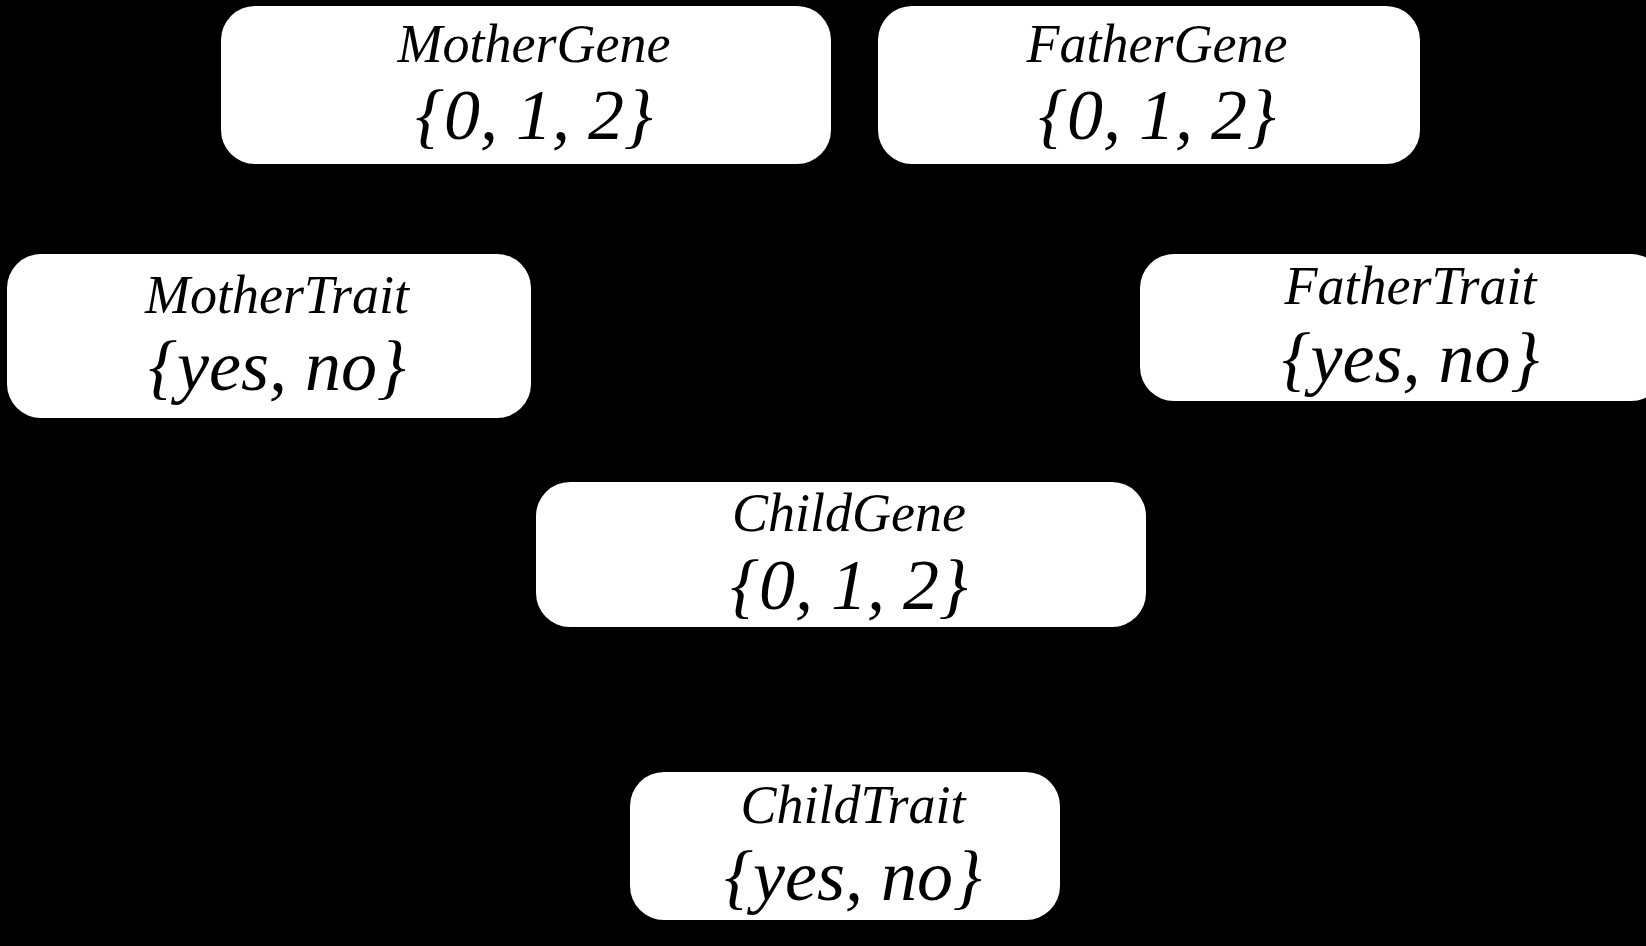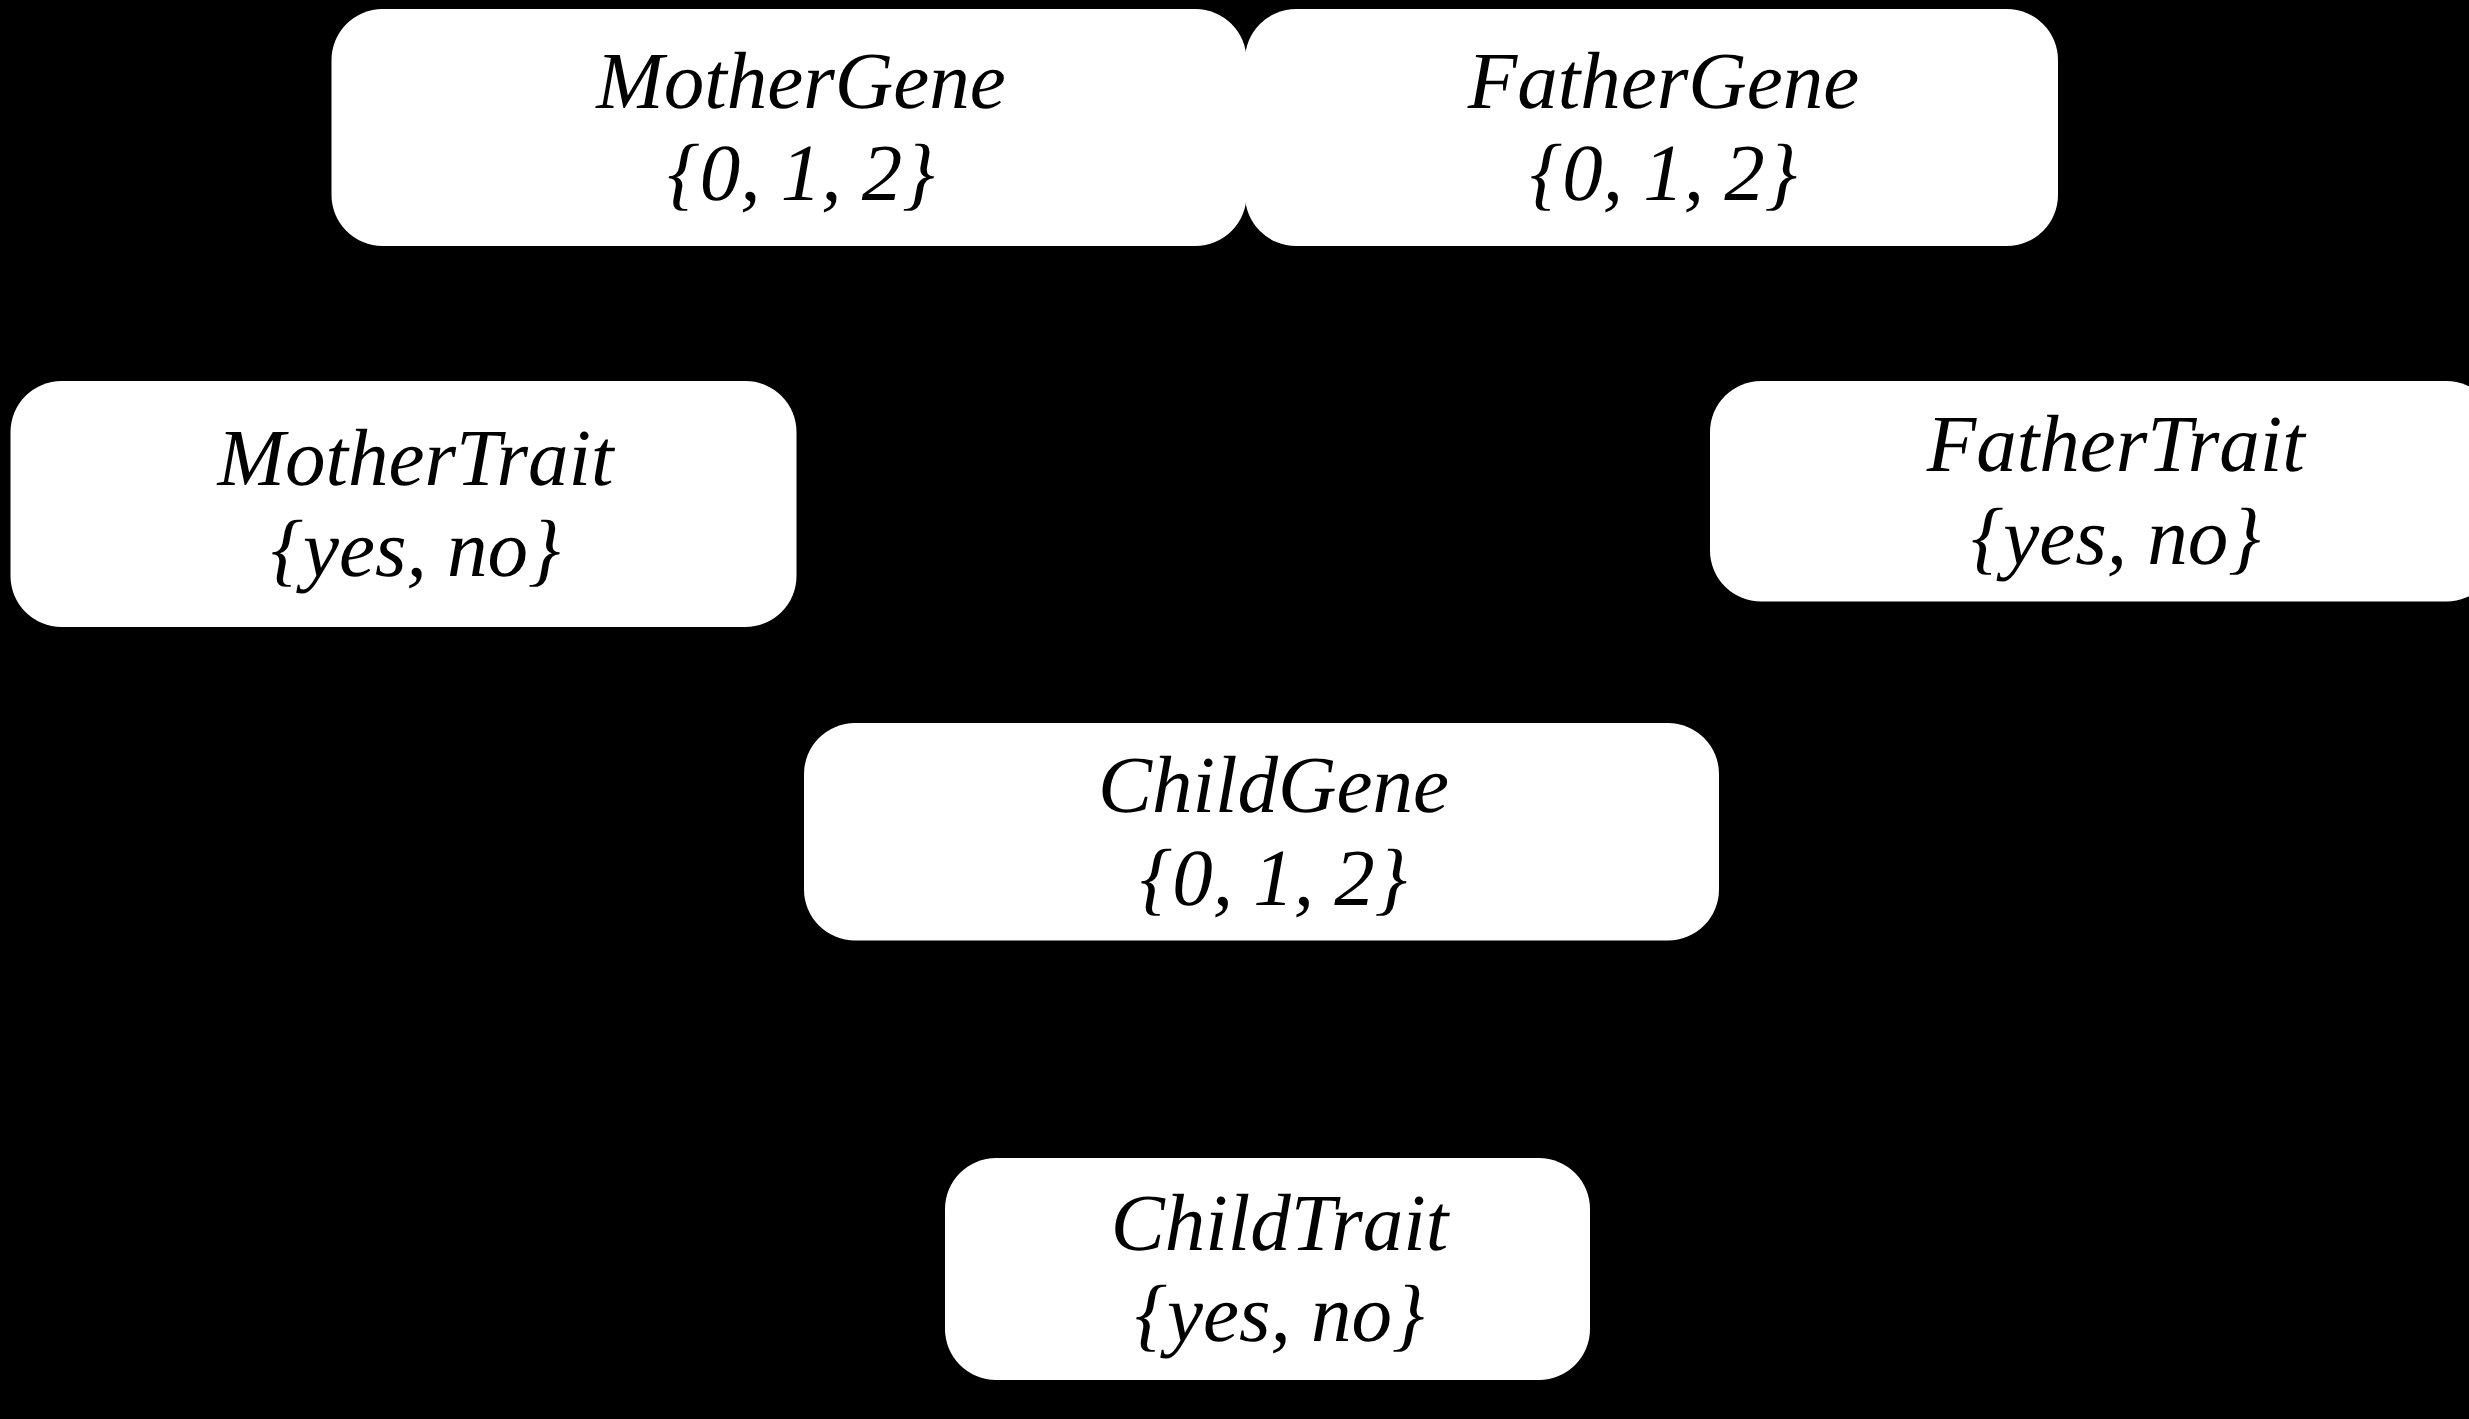--- a/index.html
+++ b/index.html
@@ -33,29 +33,29 @@
     padding-left: 16px;
   }
   .node-title {
     font-style: italic;
     font-size: 54px;
     letter-spacing: 0px;
     white-space: nowrap;
   }
   .node-domain {
     font-style: italic;
-    font-size: 54px;
+    font-size: 72px;
     letter-spacing: 0px;
     white-space: nowrap;
     margin-top: 2px;
   }
 
   
   #node-mother-gene  { left: 221px; top: 6px;   width: 610px; height: 158px; }
-  #node-father-gene  { left: 830px; top: 6px;   width: 542px; height: 158px; }
+  #node-father-gene  { left: 878px; top: 6px;   width: 542px; height: 158px; }
   #node-mother-trait { left: 7px;   top: 254px; width: 524px; height: 164px; }
   #node-father-trait { left: 1116px;top: 254px; width: 525px; height: 147px; margin-left: 24px; }
   #node-child-gene   { left: 536px; top: 482px; width: 610px; height: 145px; }
   #node-child-trait  { left: 606px; top: 772px; width: 430px; height: 148px; margin-left: 24px; }
 </style>
 </head>
 <body>
 
 <div id="canvas">
 

